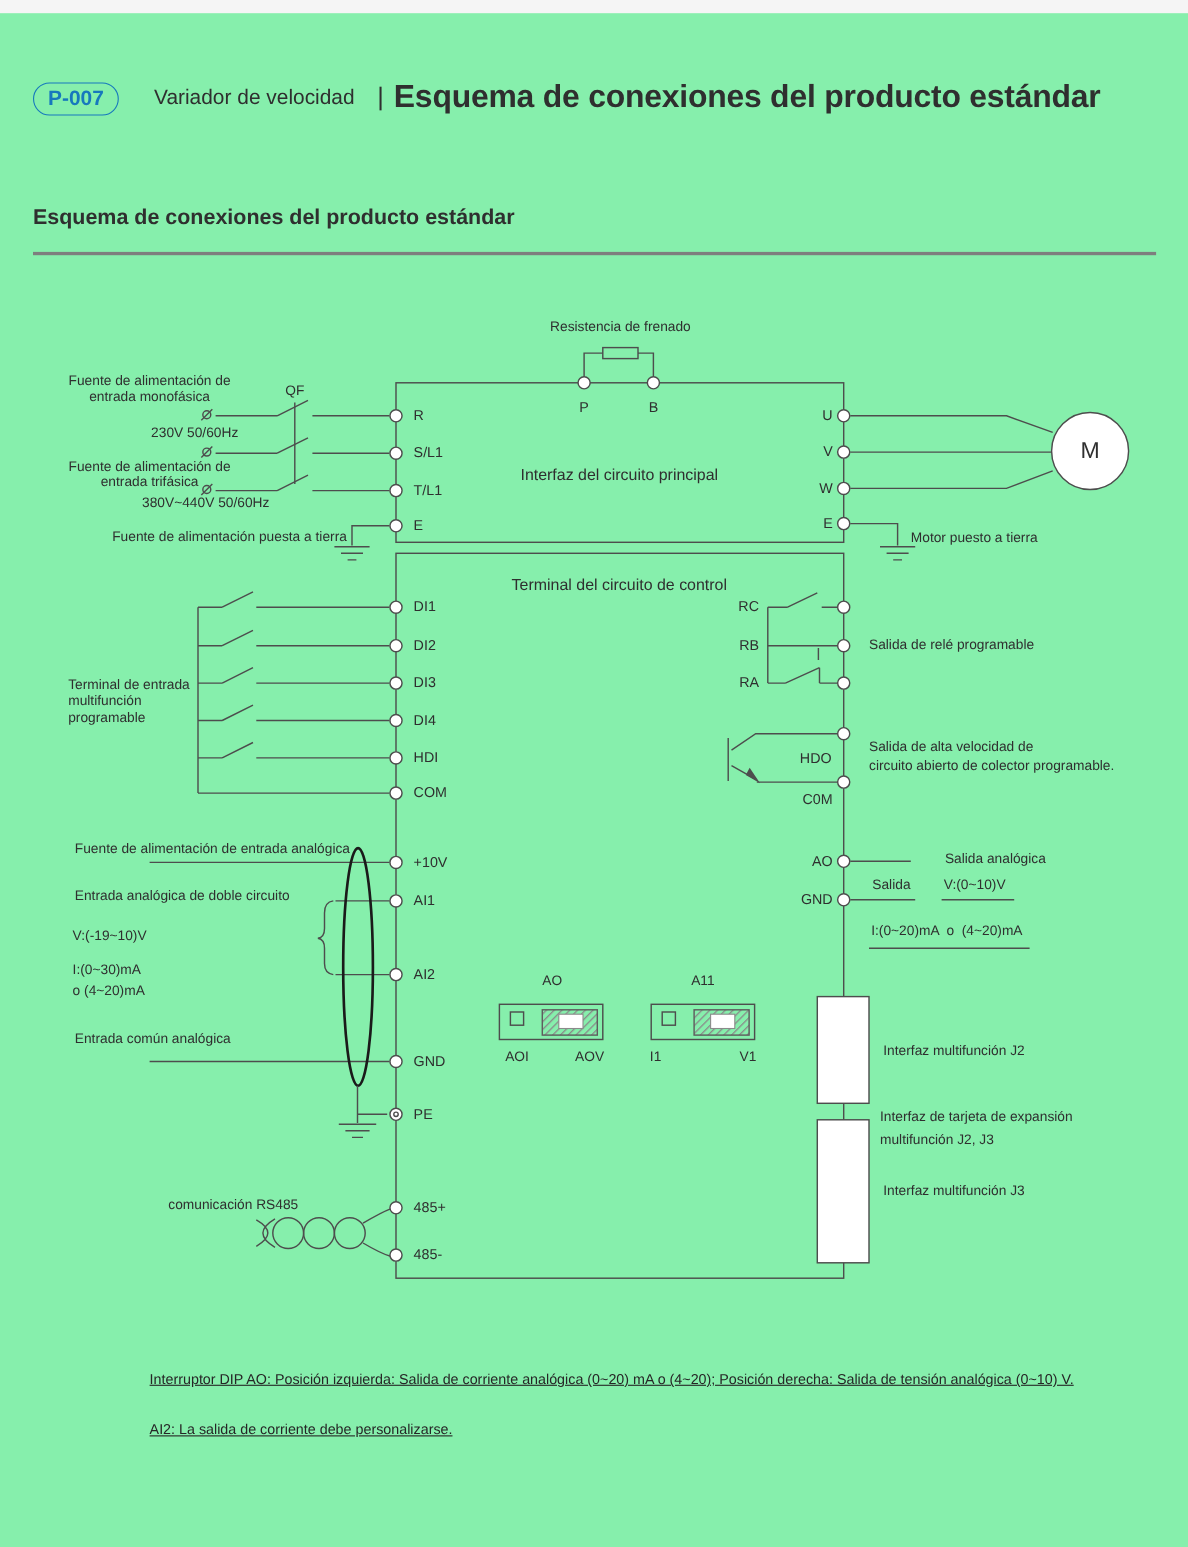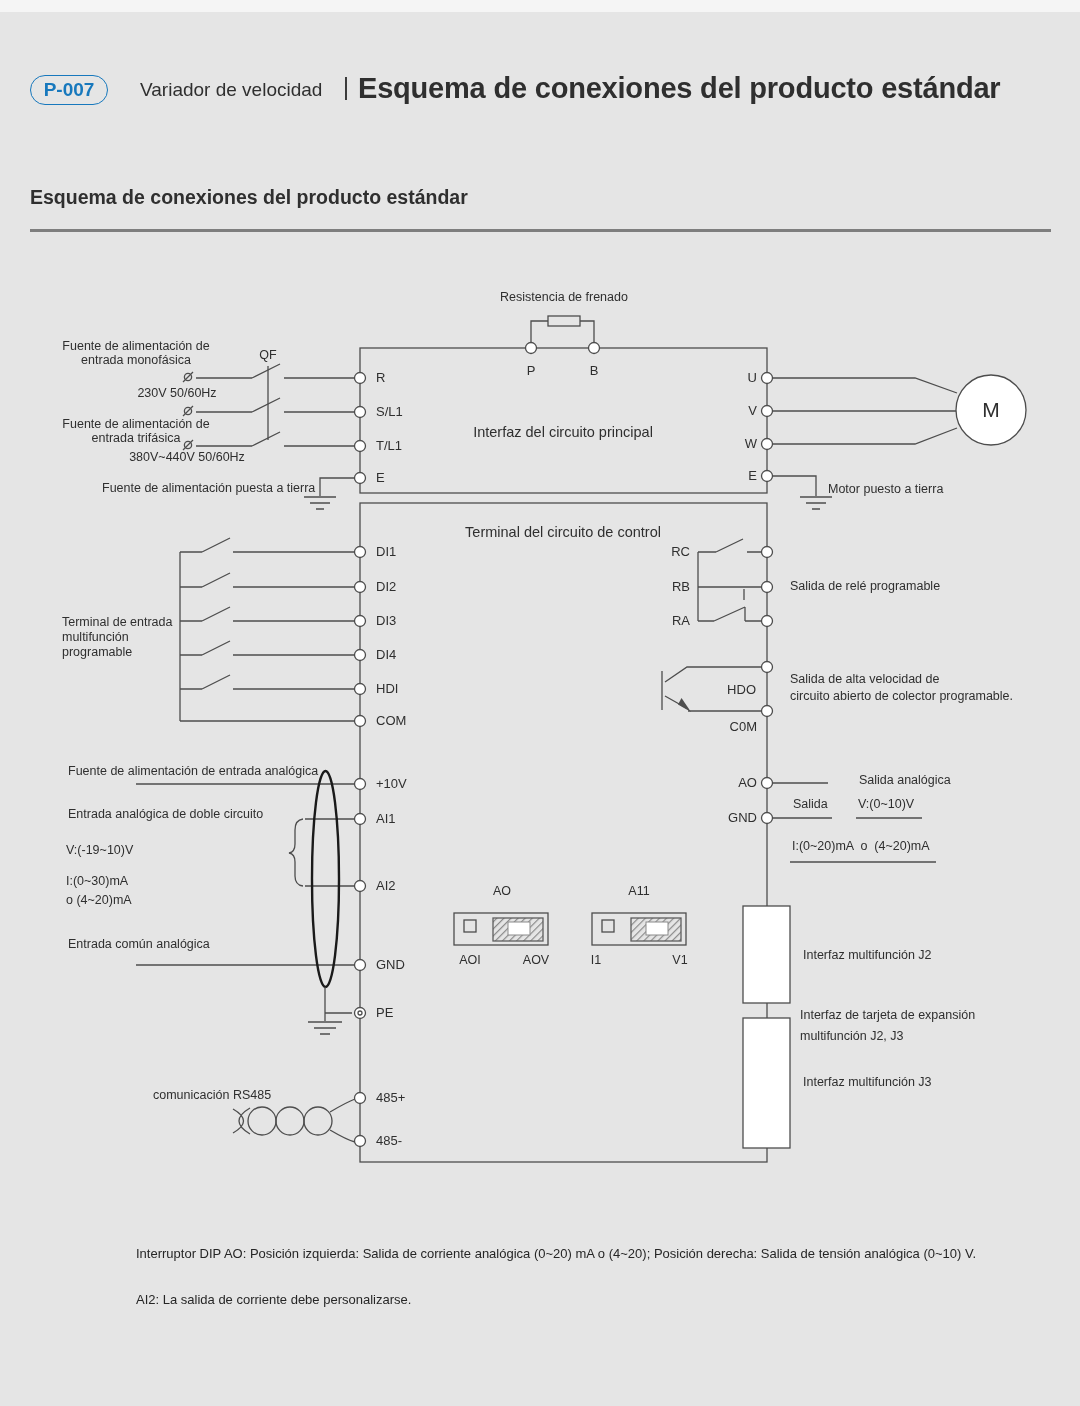--- a/index.html
+++ b/index.html
@@ -1,34 +1,34 @@
 <!DOCTYPE html>
 <html><head>
 <meta charset="utf-8">
 <style>
   html,body{margin:0;padding:0;background:#fff;}
-  .page{position:relative;width:1080px;height:1406px;background:#e5e5e5;overflow:hidden;
+  .page{position:relative;width:1080px;height:1406px;background:#86efac;overflow:hidden;
         font-family:"Liberation Sans",sans-serif;}
   .topstrip{position:absolute;left:0;top:0;width:1080px;height:12px;background:#f5f5f5;}
   .badge{position:absolute;left:30px;top:75px;width:78px;height:30px;border:1.8px solid #1778bd;
          border-radius:16px;display:flex;align-items:center;justify-content:center;
          color:#1778bd;font-size:19px;font-weight:600;box-sizing:border-box;}
   .blue{color:#1778bd;}
   .lbl{position:absolute;font-size:12.5px;color:#2f2f2f;white-space:pre;line-height:1.1;
        transform:translateY(-50%);}
   .c{transform:translate(-50%,-50%);}
   .r{transform:translate(-100%,-50%);}
   .term{font-size:13px;}
   .boxtitle{font-size:14.5px;}
   .product{font-size:19px;margin-left:13px;}
   .sep{font-size:23px;font-weight:300;}
   .pagetitle{font-size:29px;font-weight:700;letter-spacing:-0.2px;}
   .section{font-size:19.5px;font-weight:700;}
   .rule{position:absolute;left:30px;top:229px;width:1021px;height:3px;background:#7e7e7e;}
-  .note{font-size:13px;color:#262626;}
+  .note{font-size:13px;color:#262626;text-decoration:underline;}
   .motor{font-size:21px;}
   svg{position:absolute;left:0;top:0;}
 </style>
 </head>
 <body>
 
 <div class="page">
   <div class="topstrip"></div>
 
   <div class="badge">

